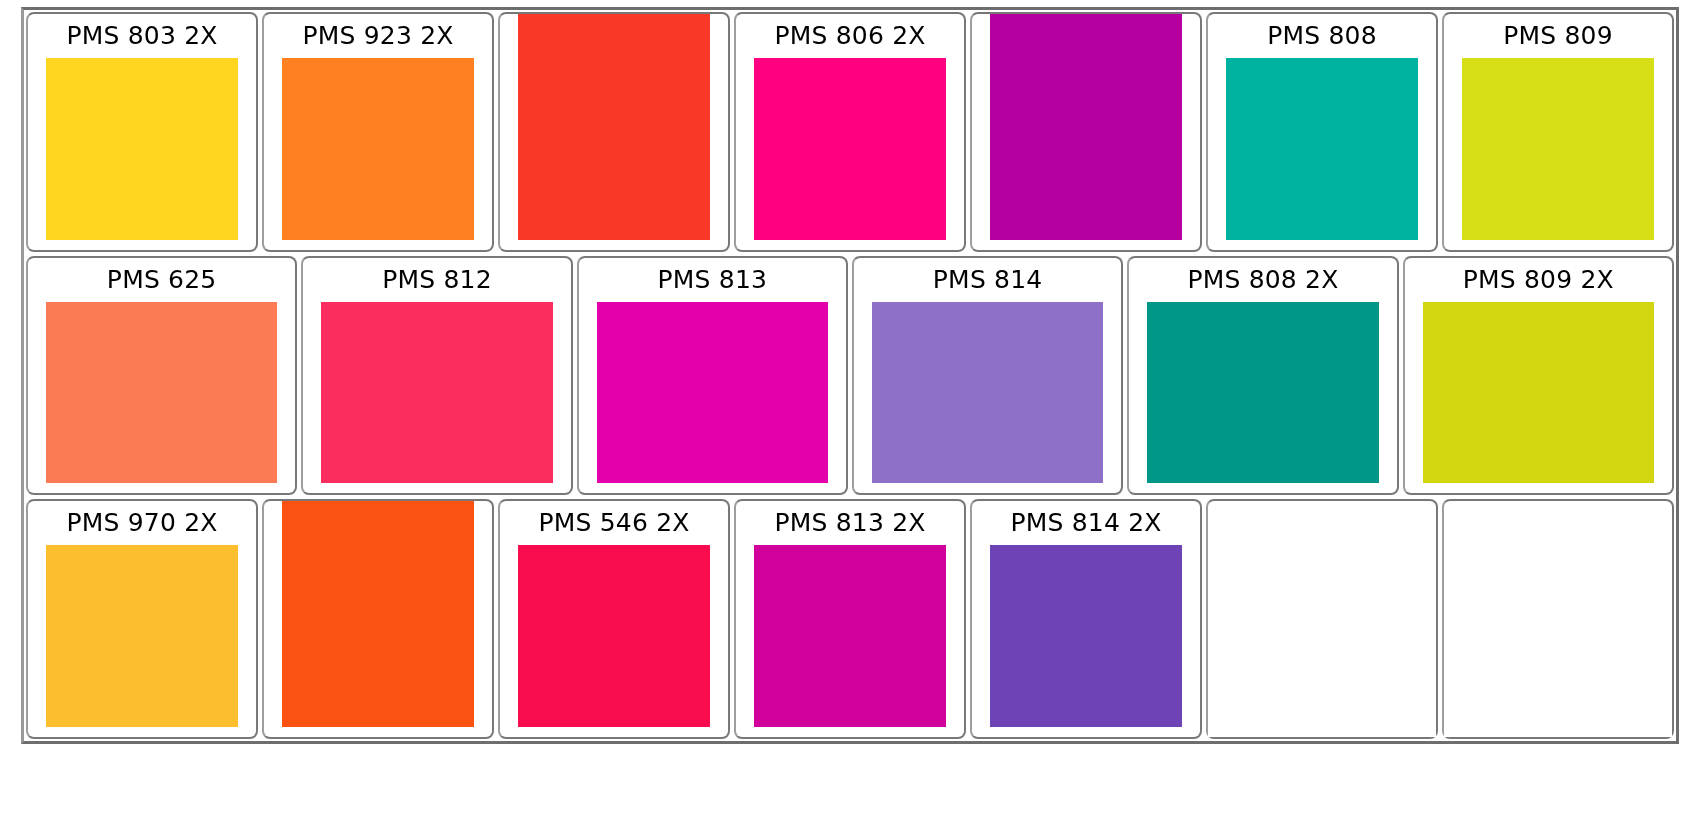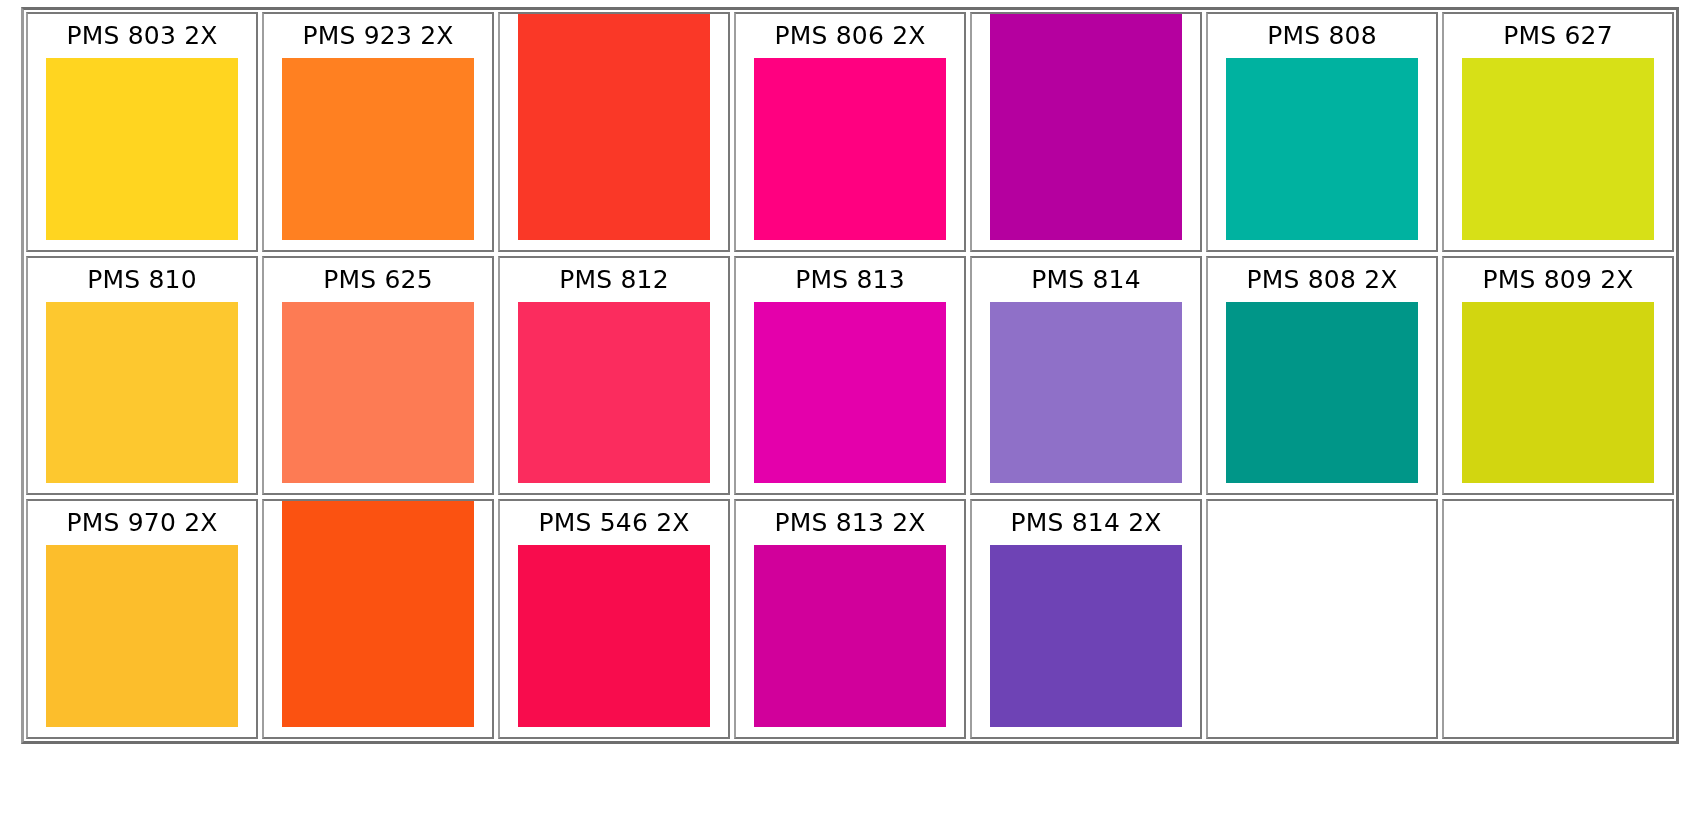--- a/index.html
+++ b/index.html
@@ -44,20 +44,21 @@
     margin: 2px;
     border-top: 2px solid #787878;
     border-left: 2px solid #9e9e9e;
     border-right: 2px solid #787878;
     border-bottom: 2px solid #787878;
     background: #ffffff;
     display: flex;
     flex-direction: column;
     align-items: stretch;
     position: relative;
+    border-radius: 8px;
   }
   .swatch-label {
     flex: 0 0 auto;
     text-align: center;
     font-size: 25px;
     line-height: 44px;
     height: 44px;
     color: #000000;
     white-space: nowrap;
     letter-spacing: 0.2px;
@@ -100,29 +101,25 @@
           <div class="swatch-color" style="background: rgb(255, 0, 128);"></div>
         </div>
         <div class="swatch-cell">
           <div class="swatch-color" style="background: rgb(181, 0, 159);"></div>
         </div>
         <div class="swatch-cell">
           <div class="swatch-label">PMS 808</div>
           <div class="swatch-color" style="background: rgb(0, 178, 160);"></div>
         </div>
         <div class="swatch-cell">
-          <div class="swatch-label">PMS 627</div>
+          <div class="swatch-label">PMS 809</div>
           <div class="swatch-color" style="background: rgb(215, 224, 23);"></div>
         </div>
       </div>
       <div class="swatch-row">
-        <div class="swatch-cell">
-          <div class="swatch-label">PMS 810</div>
-          <div class="swatch-color" style="background: rgb(253, 200, 47);"></div>
-        </div>
         <div class="swatch-cell">
           <div class="swatch-label">PMS 625</div>
           <div class="swatch-color" style="background: rgb(253, 123, 84);"></div>
         </div>
         <div class="swatch-cell">
           <div class="swatch-label">PMS 812</div>
           <div class="swatch-color" style="background: rgb(251, 44, 94);"></div>
         </div>
         <div class="swatch-cell">
           <div class="swatch-label">PMS 813</div>

